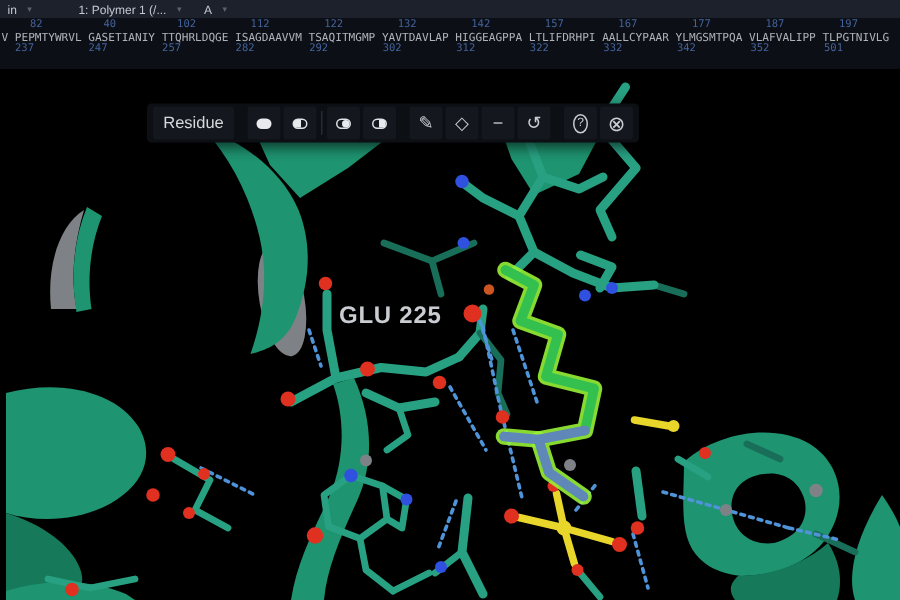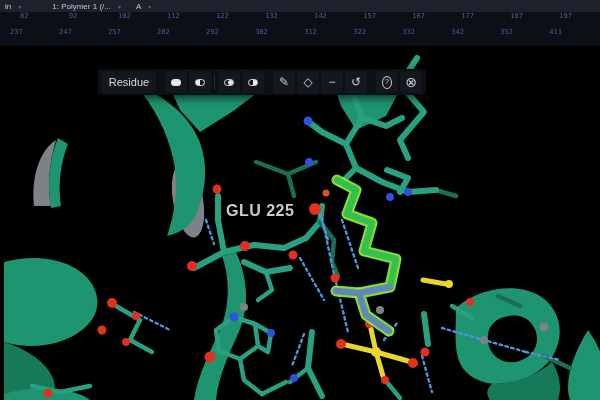--- a/index.html
+++ b/index.html
@@ -204,47 +204,48 @@
     <span class="hdr-item" id="hdr-poly">1: Polymer 1 (/...</span>
     <span class="hdr-caret">▾</span>
     <span class="hdr-item" id="hdr-chain">A</span>
     <span class="hdr-caret">▾</span>
   </div>
 
   <div id="seqpanel">
     <div class="seqrow" style="top:1px;">
       <div class="ticksline">
           <span class="tick" style="left: 20px;">82</span>
-          <span class="tick" style="left: 69.03px;">92</span>
+          <span class="tick" style="left: 69.03px;">40</span>
           <span class="tick" style="left: 118.06px;">102</span>
           <span class="tick" style="left: 167.09px;">112</span>
           <span class="tick" style="left: 216.12px;">122</span>
           <span class="tick" style="left: 265.15px;">132</span>
           <span class="tick" style="left: 314.18px;">142</span>
           <span class="tick" style="left: 363.21px;">157</span>
           <span class="tick" style="left: 412.24px;">167</span>
           <span class="tick" style="left: 461.27px;">177</span>
           <span class="tick" style="left: 510.3px;">187</span>
           <span class="tick" style="left: 559.33px;">197</span>
         </div>
+      <pre class="seqtext">V PEPMTYWRVL GASETIANIY TTQHRLDQGE ISAGDAAVVM TSAQITMGMP YAVTDAVLAP HIGGEAGPPA LTLIFDRHPI AALLCYPAAR YLMGSMTPQA VLAFVALIPP TLPGTNIVLG</pre>
     </div>
     <div class="seqrow" style="top:17px;">
       <div class="ticksline">
           <span class="tick" style="left: 10px;">237</span>
           <span class="tick" style="left: 59.03px;">247</span>
           <span class="tick" style="left: 108.06px;">257</span>
           <span class="tick" style="left: 157.09px;">282</span>
           <span class="tick" style="left: 206.12px;">292</span>
           <span class="tick" style="left: 255.15px;">302</span>
           <span class="tick" style="left: 304.18px;">312</span>
           <span class="tick" style="left: 353.21px;">322</span>
           <span class="tick" style="left: 402.24px;">332</span>
           <span class="tick" style="left: 451.27px;">342</span>
           <span class="tick" style="left: 500.3px;">352</span>
-          <span class="tick" style="left: 549.33px;">411</span>
+          <span class="tick" style="left: 549.33px;">501</span>
         </div>
     </div>
   </div>
 
   <div id="seltoolbar">
     <button class="tb-btn" id="btn-granularity">Residue</button>
     <span class="tb-gap"></span>
     <button class="tb-btn tb-icon">
         <span class="pill pill-full"></span>
       </button>

